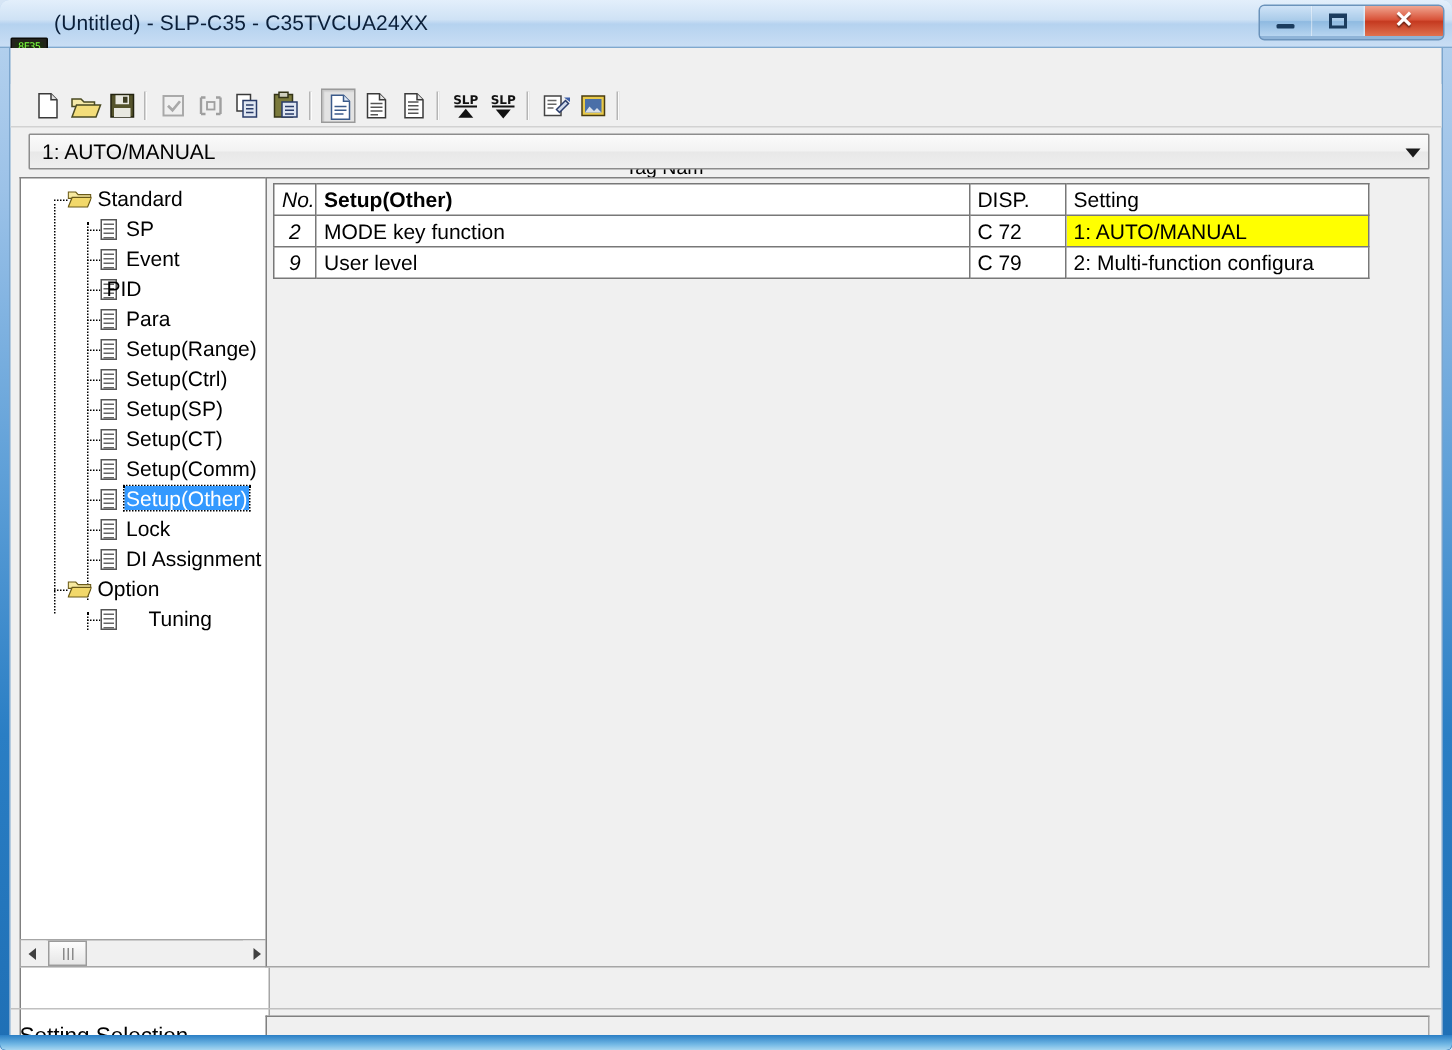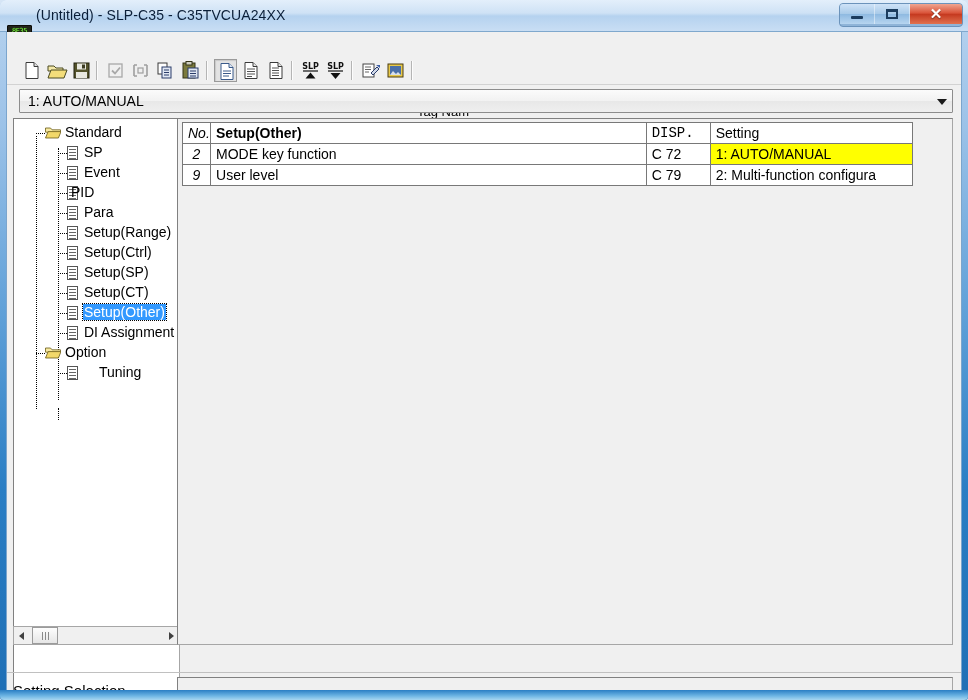--- a/index.html
+++ b/index.html
@@ -314,21 +314,21 @@
     height: 21px;
     overflow: hidden;
     white-space: nowrap;
     text-align: left;
     font-weight: normal;
     background: #ffffff;
     box-sizing: border-box;
   }
   #grid th.c-no { font-style: italic; text-align: center; width: 28px; }
   #grid th.c-name { font-weight: bold; width: 435px; }
-  #grid th.c-disp { width: 64px; font-family: Liberation Mono, monospace; }
+  #grid th.c-disp { width: 64px; }
   #grid th.c-set  { width: 202px; }
   #grid td.c-no { text-align: center; font-style: italic; }
   td.hl { background: #ffff00 !important; }
 
   
   #sel-label {
     position: absolute; left: 6px; top: 650px;
     font-size: 15px; color: #000;
     white-space: nowrap;
   }
@@ -561,21 +561,31 @@
         <span class="tree-label" style="left:70px">Setup(SP)</span>
       </div>
       <div class="tree-row">
         <div class="tline h" style="left:44px; top:10px; width:9px;"></div>
         <div class="doc-ico" style="left:53px"></div>
         <span class="tree-label" style="left:70px">Setup(CT)</span>
       </div>
       <div class="tree-row">
         <div class="tline h" style="left:44px; top:10px; width:9px;"></div>
         <div class="doc-ico" style="left:53px"></div>
+        <span class="tree-label" style="left:70px">Setup(Comm)</span>
+      </div>
+      <div class="tree-row">
+        <div class="tline h" style="left:44px; top:10px; width:9px;"></div>
+        <div class="doc-ico" style="left:53px"></div>
         <span class="tree-label sel" style="left:69px">Setup(Other)</span>
+      </div>
+      <div class="tree-row">
+        <div class="tline h" style="left:44px; top:10px; width:9px;"></div>
+        <div class="doc-ico" style="left:53px"></div>
+        <span class="tree-label" style="left:70px">Lock</span>
       </div>
       <div class="tree-row">
         <div class="tline h" style="left:44px; top:10px; width:9px;"></div>
         <div class="doc-ico" style="left:53px"></div>
         <span class="tree-label" style="left:70px">DI Assignment</span>
       </div>
 
       <div class="tree-row">
         <div class="tline h" style="left:22px; top:10px; width:9px;"></div>
         <svg class="folder-ico" style="left:31px" viewBox="0 0 16 13">

